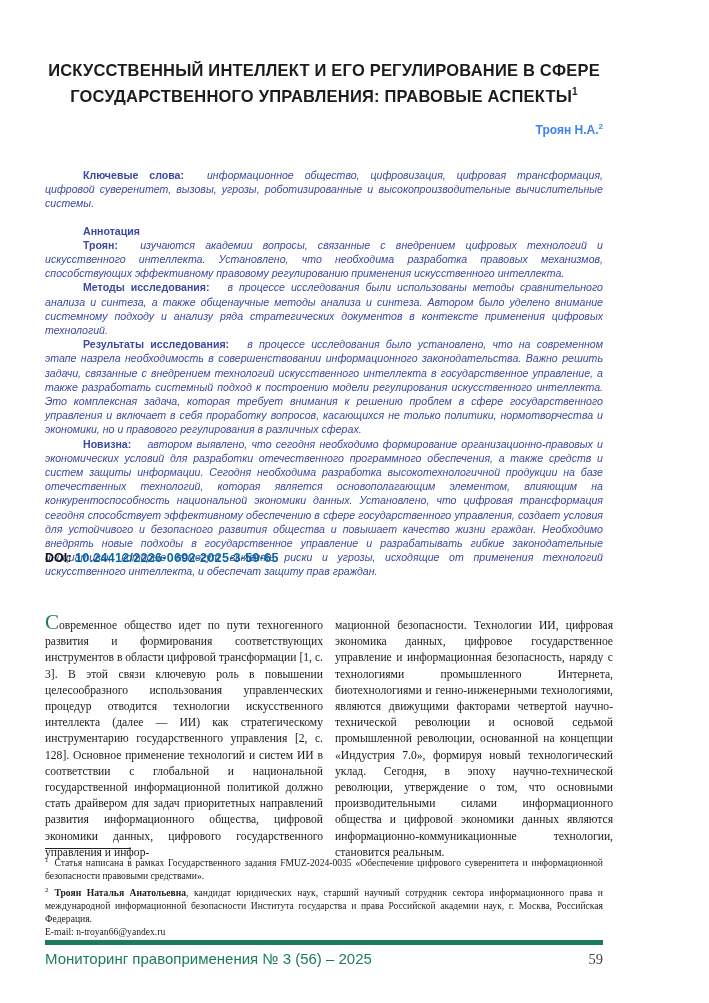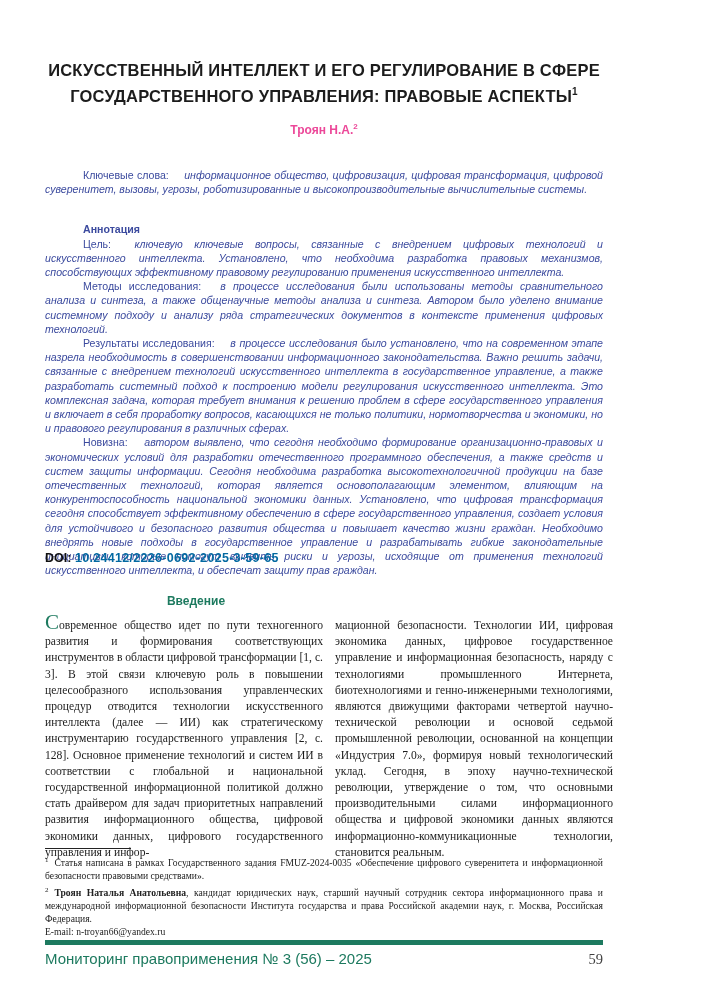--- a/index.html
+++ b/index.html
@@ -23,39 +23,39 @@
     font-size: 16.5px;
     line-height: 21px;
     font-weight: 700;
     letter-spacing: 0.2px;
     color: #1c1c1c;
   }
   .title sup { font-size: 10px; }
   .author-line {
     position: absolute;
     top: 122px; left: 45px; right: 45px;
-    text-align: center;
+    text-align: right;
     font-size: 12px;
     font-weight: 700;
-    color: #ec4899;
+    color: #3b82f6;
   }
   .author-line sup { font-size: 8px; }
 
   
   .abstract {
     position: absolute;
     top: 168px; left: 45px; right: 45px;
     color: #3b4a9e;
     font-size: 10.6px;
     line-height: 14.2px;
     text-align: justify;
   }
   .abstract p { margin: 0; text-indent: 38px; }
-  .abstract p.gap-before { margin-top: 26px; }
-  .abstract .lbl { font-weight: 400; font-style: normal; }
+  .abstract p.gap-before { margin-top: 13px; }
+  .abstract .lbl { font-weight: 700; font-style: normal; }
   .abstract .itxt { font-style: italic; margin-left: 12px; }
   .abs-heading { font-weight: 700; }
 
   
   .doi-row {
     position: absolute;
     top: 551px; left: 45px;
     font-size: 12.5px;
     font-weight: 700;
   }
@@ -146,33 +146,32 @@
 
   <h1 class="title"><span>ИСКУССТВЕННЫЙ ИНТЕЛЛЕКТ И ЕГО РЕГУЛИРОВАНИЕ В СФЕРЕ ГОСУДАРСТВЕННОГО УПРАВЛЕНИЯ: ПРАВОВЫЕ АСПЕКТЫ</span><sup>1</sup></h1>
 
   <div class="author-line"><span>Троян Н.А.</span><sup>2</sup></div>
 
   <div class="abstract">
     <p><span class="lbl">Ключевые слова:</span><span class="itxt"> информационное общество, цифровизация, цифровая трансформация, цифровой суверенитет, вызовы, угрозы, роботизированные и высокопроизводительные вычислительные системы.</span></p>
 
     <p class="gap-before abs-heading">Аннотация</p>
 
-    <p><span class="lbl">Цель:</span><span class="itxt"> ключевую ключевые вопросы, связанные с внедрением цифровых технологий и искусственного интеллекта. Установлено, что необходима разработка правовых механизмов, способствующих эффективному правовому регулированию применения искусственного интеллекта.</span></p>
+    <p><span class="lbl">Троян:</span><span class="itxt"> изучаются академии вопросы, связанные с внедрением цифровых технологий и искусственного интеллекта. Установлено, что необходима разработка правовых механизмов, способствующих эффективному правовому регулированию применения искусственного интеллекта.</span></p>
 
     <p><span class="lbl">Методы исследования:</span><span class="itxt"> в процессе исследования были использованы методы сравнительного анализа и синтеза, а также общенаучные методы анализа и синтеза. Автором было уделено внимание системному подходу и анализу ряда стратегических документов в контексте применения цифровых технологий.</span></p>
 
     <p><span class="lbl">Результаты исследования:</span><span class="itxt"> в процессе исследования было установлено, что на современном этапе назрела необходимость в совершенствовании информационного законодательства. Важно решить задачи, связанные с внедрением технологий искусственного интеллекта в государственное управление, а также разработать системный подход к построению модели регулирования искусственного интеллекта. Это комплексная задача, которая требует внимания к решению проблем в сфере государственного управления и включает в себя проработку вопросов, касающихся не только политики, нормотворчества и экономики, но и правового регулирования в различных сферах.</span></p>
 
     <p><span class="lbl">Новизна:</span><span class="itxt"> автором выявлено, что сегодня необходимо формирование организационно-правовых и экономических условий для разработки отечественного программного обеспечения, а также средств и систем защиты информации. Сегодня необходима разработка высокотехнологичной продукции на базе отечественных технологий, которая является основополагающим элементом, влияющим на конкурентоспособность национальной экономики данных. Установлено, что цифровая трансформация сегодня способствует эффективному обеспечению в сфере государственного управления, создает условия для устойчивого и безопасного развития общества и повышает качество жизни граждан. Необходимо внедрять новые подходы в государственное управление и разрабатывать гибкие законодательные инициативы, которые помогут выявить риски и угрозы, исходящие от применения технологий искусственного интеллекта, и обеспечат защиту прав граждан.</span></p>
   </div>
 
   <div class="doi-row"><span class="doi-label">DOI:</span>
     <span class="doi-value">10.24412/2226-0692-2025-3-59-65</span></div>
 
-  <div class="intro-heading">Введение</div>
 
   <div class="body-cols">
     <div class="body-col">
       <p><span class="dropcap">С</span><span>овременное общество идет по пути техногенного развития и формирования соответствующих инструментов в области цифровой трансформации [1, с. 3]. В этой связи ключевую роль в повышении целесообразного использования управленческих процедур отводится технологии искусственного интеллекта (далее — ИИ) как стратегическому инструментарию государственного управления [2, с. 128]. Основное применение технологий и систем ИИ в соответствии с глобальной и национальной государственной информационной политикой должно стать драйвером для задач приоритетных направлений развития информационного общества, цифровой экономики данных, цифрового государственного управления и инфор-</span></p>
     </div>
     <div class="body-col">
       <p>мационной безопасности. Технологии ИИ, цифровая экономика данных, цифровое государственное управление и информационная безопасность, наряду с технологиями промышленного Интернета, биотехнологиями и генно-инженерными технологиями, являются движущими факторами четвертой научно-технической революции и основой седьмой промышленной революции, основанной на концепции «Индустрия 7.0», формируя новый технологический уклад. Сегодня, в эпоху научно-технической революции, утверждение о том, что основными производительными силами информационного общества и цифровой экономики данных являются информационно-коммуникационные технологии, становится реальным.</p>
     </div>
   </div>
 

